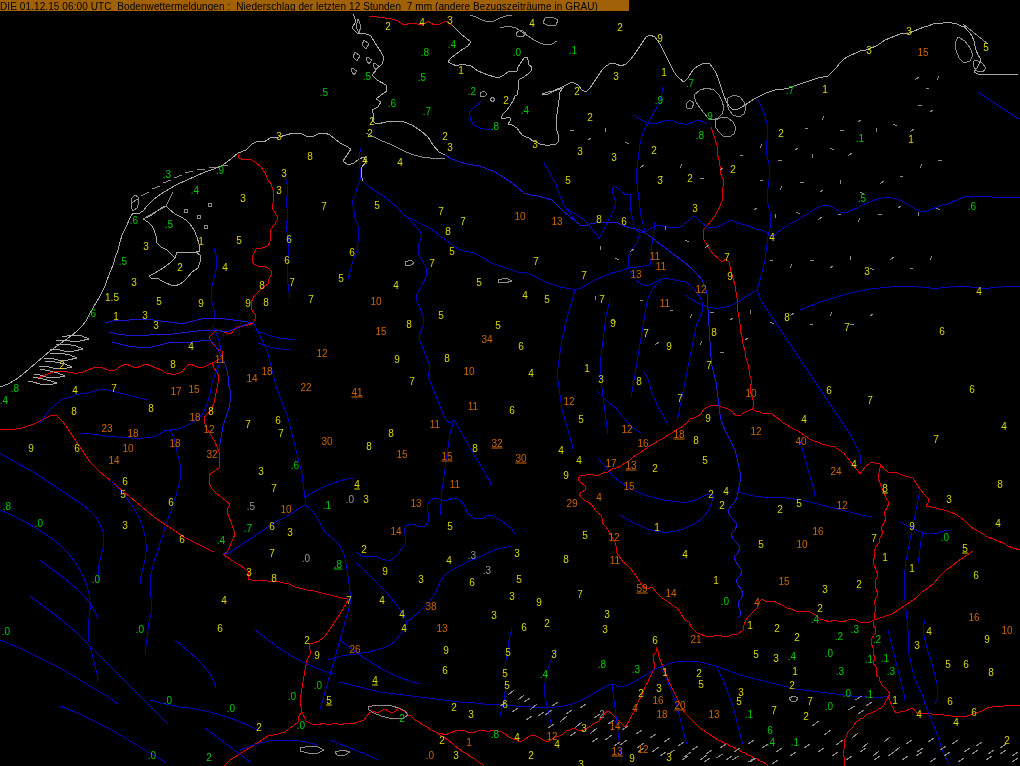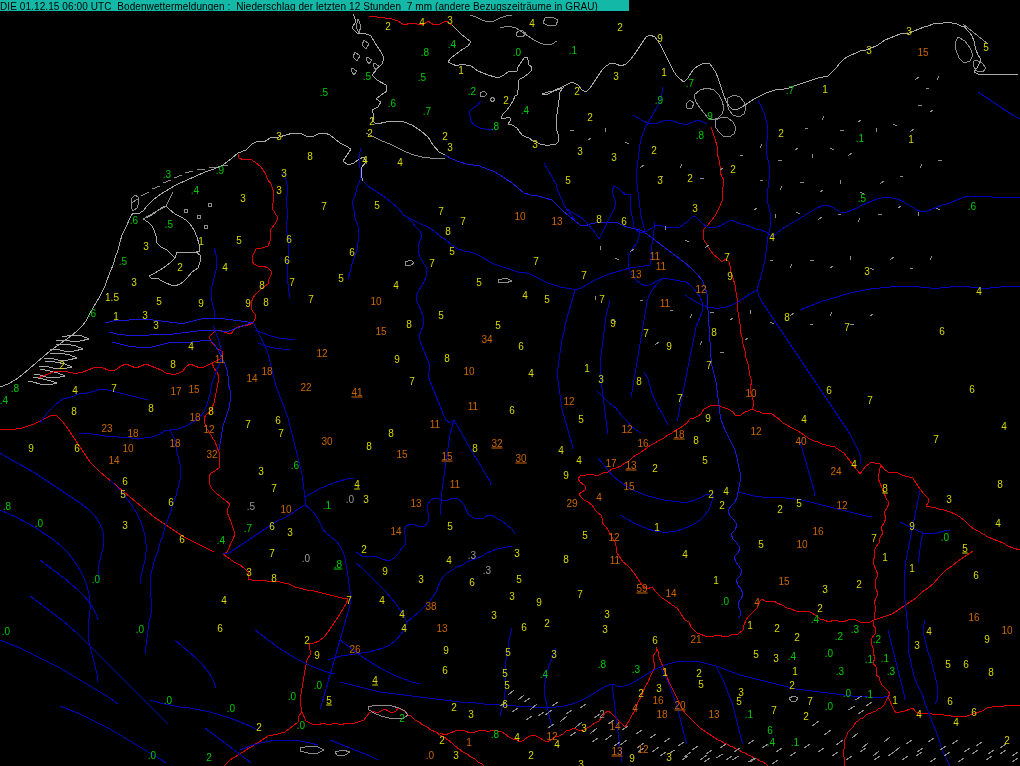--- a/index.html
+++ b/index.html
@@ -1,15 +1,15 @@
 <!DOCTYPE html>
 <html><head><meta charset="utf-8"><style>
 html,body{margin:0;padding:0;background:#000;width:1020px;height:766px;overflow:hidden}
 *{box-sizing:border-box}
-.bar{position:absolute;left:0;top:0;width:629px;height:11px;background:#14b8a6;color:#000;font:10px "Liberation Sans",sans-serif;white-space:nowrap;overflow:hidden;line-height:13px;padding-left:0px;letter-spacing:0.09px}
+.bar{position:absolute;left:0;top:0;width:629px;height:11px;background:#a16207;color:#000;font:10px "Liberation Sans",sans-serif;white-space:nowrap;overflow:hidden;line-height:13px;padding-left:0px;letter-spacing:0.09px}
 svg{position:absolute;left:0;top:0}
 text{font:10px "Liberation Sans",sans-serif}
 </style></head><body>
 <svg width="1020" height="766" viewBox="0 0 1020 766">
 <path d="M369.0,16.0 L377.0,17.0 L385.0,18.0 L392.0,19.0 L398.0,21.0 L404.0,25.0 L411.0,23.0 L417.0,24.0 L423.0,25.0 L428.0,21.0 L434.0,25.0 L440.0,24.0 L446.0,21.0 L452.0,25.0" fill="none" stroke="#dd0000" stroke-width="1" shape-rendering="crispEdges"></path>
 <path d="M353.0,14.0 L356.0,21.0 L352.0,28.0 L357.0,33.0 L364.0,33.0 L371.0,36.0 L375.0,43.0 L381.0,52.0 L384.0,58.0 L382.0,64.0 L377.0,69.0 L372.0,75.0 L377.0,80.0 L386.0,85.0 L387.0,91.0 L381.0,95.0 L376.0,99.0 L381.0,102.0 L378.0,107.0 L372.0,110.0 L374.0,116.0 L372.0,121.0 L377.0,124.0 L386.0,122.0 L395.0,121.0 L404.0,122.0 L412.0,125.0 L421.0,131.0 L428.0,137.0 L433.0,145.0 L439.0,152.0 L445.0,155.0" fill="none" stroke="#a8a8a8" stroke-width="1" shape-rendering="crispEdges"></path>
 <path d="M238.0,153.0 L246.0,150.0 L252.0,144.0 L258.0,141.0 L264.0,142.0 L270.0,138.0 L279.0,137.0 L286.0,135.0 L293.0,133.0 L300.0,133.0 L306.0,136.0 L312.0,137.0 L318.0,134.0 L325.0,133.0 L330.0,135.0 L335.0,139.0 L340.0,143.0 L346.0,146.0 L351.0,149.0 L347.0,155.0 L343.0,161.0 L348.0,165.0 L354.0,163.0 L359.0,159.0 L364.0,157.0 L366.0,162.0 L361.0,168.0 L361.0,175.0 L363.0,181.0" fill="none" stroke="#a8a8a8" stroke-width="1" shape-rendering="crispEdges"></path>
 <path d="M358,19 L361,26 L359,33 L356,27 L358,19" fill="none" stroke="#8d8d8d" stroke-width="1" shape-rendering="crispEdges"></path>
 <path d="M364,40 L369,44 L366,49 L362,45 L364,40" fill="none" stroke="#8d8d8d" stroke-width="1" shape-rendering="crispEdges"></path>
 <path d="M355,52 L360,56 L357,61 L353,57 L355,52" fill="none" stroke="#8d8d8d" stroke-width="1" shape-rendering="crispEdges"></path>

